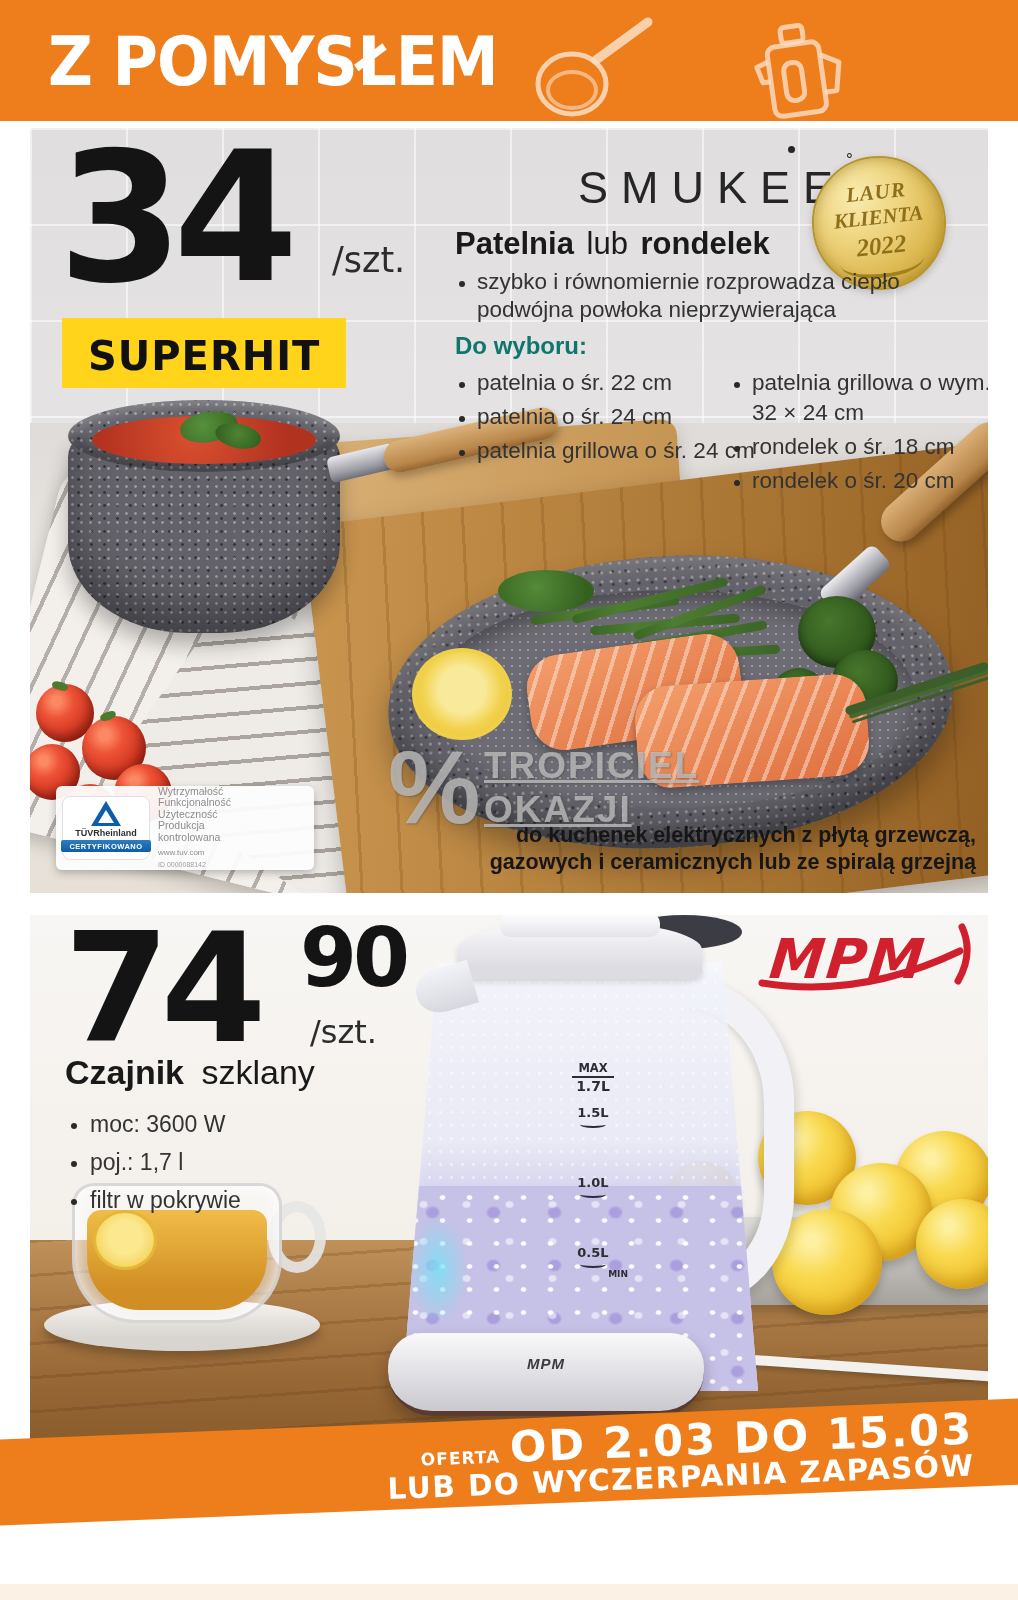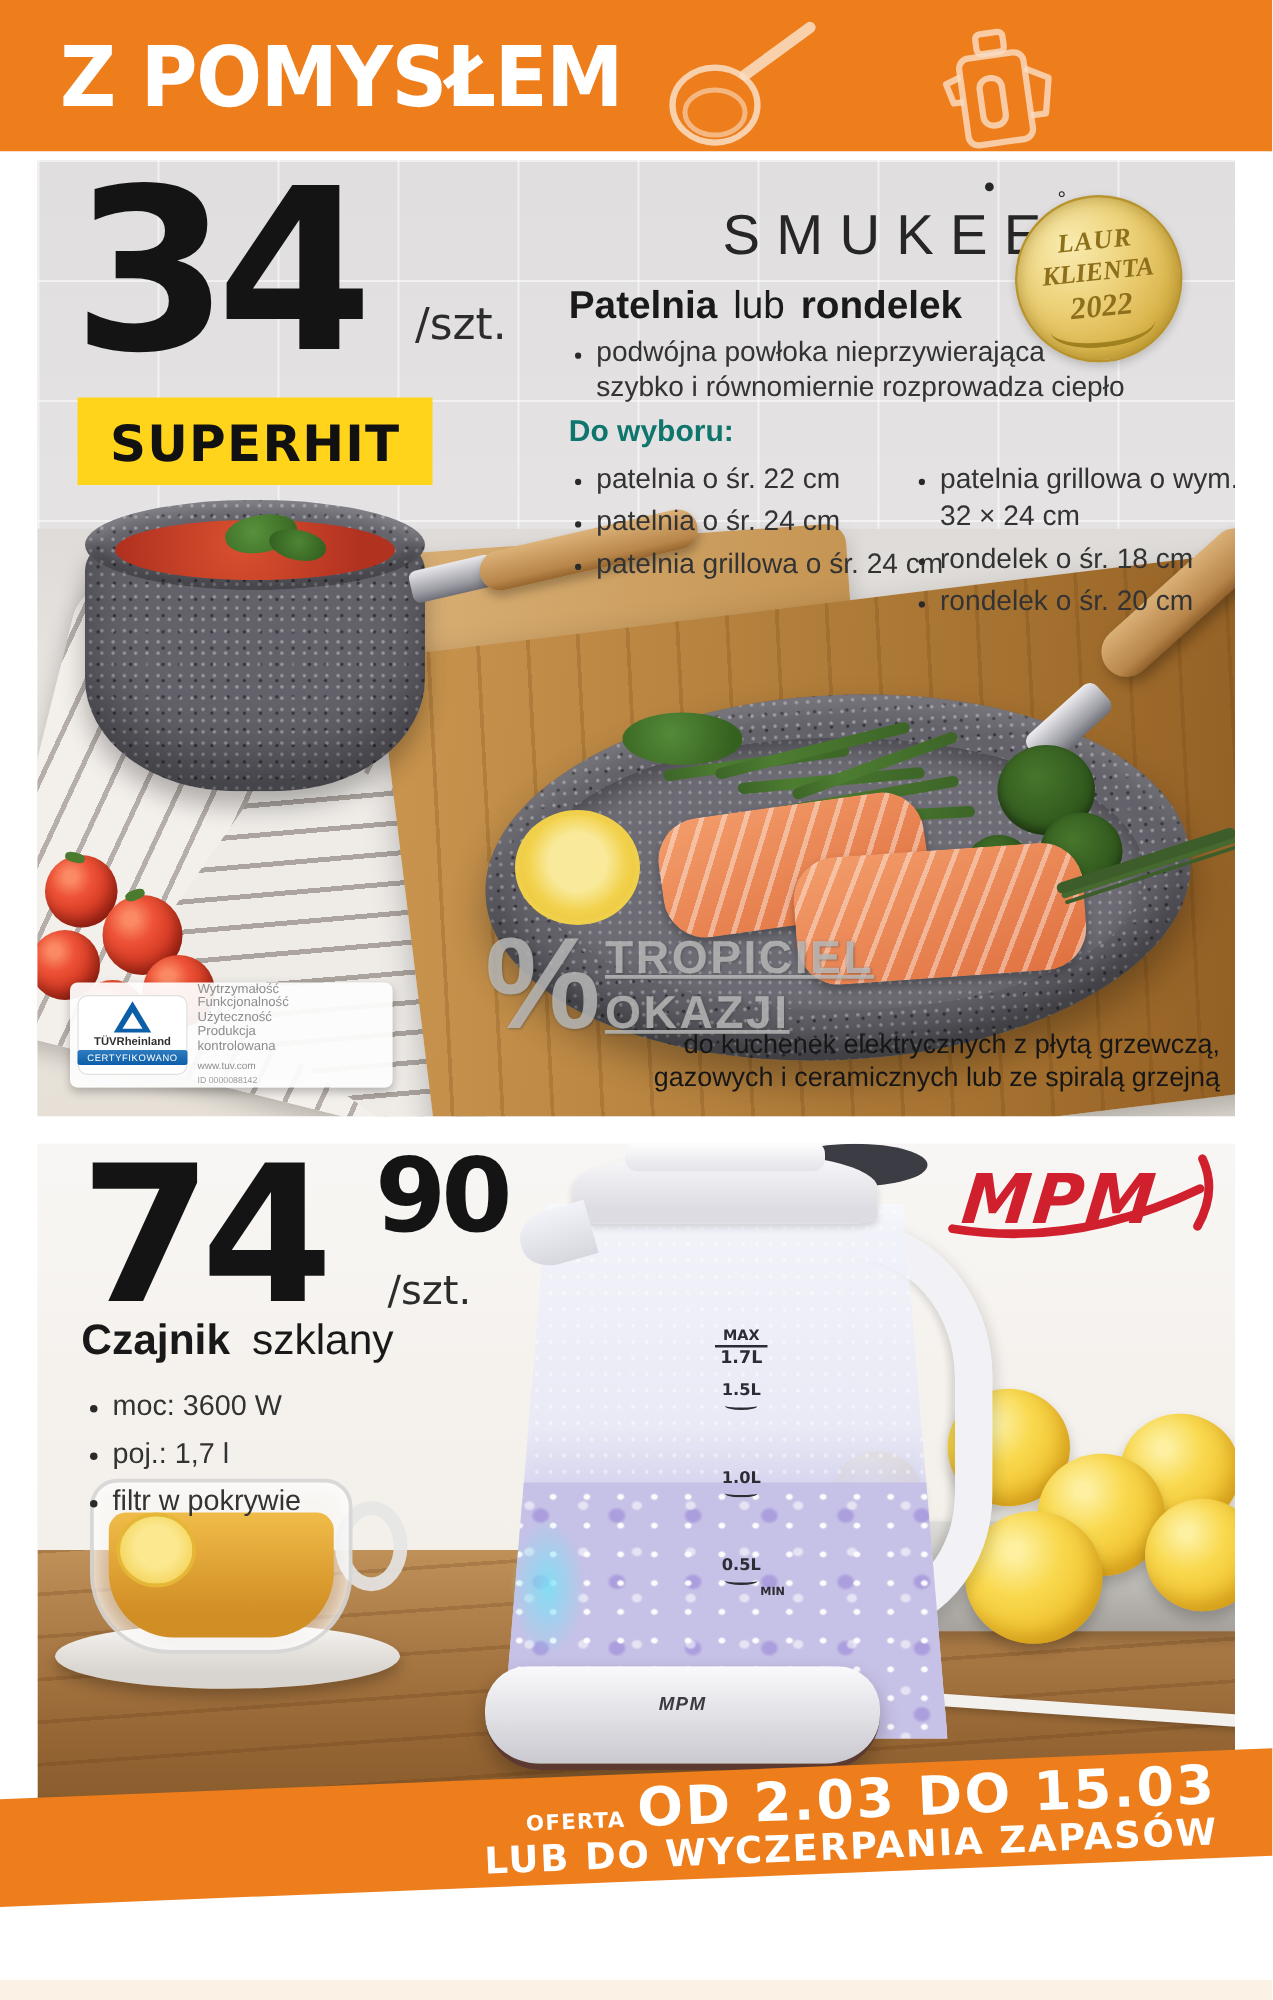--- a/index.html
+++ b/index.html
@@ -145,27 +145,27 @@
   .tuv{left:26px;top:658px;width:258px;height:84px;background:rgba(253,253,253,.94);border-radius:6px;
      box-shadow:0 3px 8px rgba(0,0,0,.25);display:flex;align-items:center;padding:4px 6px;box-sizing:border-box;}
   .tuv-box{width:88px;height:64px;background:#ffffff;border:1px solid #e0e0e0;border-radius:8px;
      display:flex;flex-direction:column;align-items:center;justify-content:flex-start;padding-top:4px;box-sizing:border-box;}
   .tuv-tri{width:0;height:0;border-left:15px solid transparent;border-right:15px solid transparent;
      border-bottom:25px solid #0b5ea8;position:relative;}
   .tuv-tri-in{position:absolute;left:-8px;top:9px;width:0;height:0;border-left:8px solid transparent;
      border-right:8px solid transparent;border-bottom:13px solid #ffffff;}
   .tuv-name{font-size:9px;font-weight:700;color:#2f2f2f;margin-top:2px;letter-spacing:0;}
   .tuv-ribbon{margin-top:2px;background:linear-gradient(180deg,#2f7cc0,#0b5ea8);color:#fff;
-     font-size:7.5px;font-weight:400;letter-spacing:.5px;padding:1.5px 8px;border-radius:2px;}
+     font-size:7.5px;font-weight:700;letter-spacing:.5px;padding:1.5px 8px;border-radius:2px;}
   .tuv-txt{margin-left:8px;font-size:10.5px;line-height:11.5px;color:#8d8d8d;}
   .tuv-url{font-size:8px;margin-top:4px;color:#8d8d8d;}
   .tuv-id{font-size:7px;color:#9d9d9d;}
 
   .p1-caption{position:absolute;right:12px;top:694px;width:540px;text-align:right;
-     font-size:21.5px;line-height:27px;font-weight:400;color:#161616;}
+     font-size:21.5px;line-height:27px;font-weight:700;color:#161616;}
 
   
   .watermark{left:362px;top:608px;width:320px;height:130px;color:rgba(235,235,235,.55);
      text-shadow:0 0 1px rgba(90,90,90,.6),1px 1px 2px rgba(60,60,60,.35);z-index:6;}
   .wm-symbol{position:absolute;left:-4px;top:-8px;font-size:104px;font-weight:700;}
   .wm-text{position:absolute;left:92px;top:8px;font-size:37px;font-weight:800;letter-spacing:2px;line-height:44px;text-decoration:underline;}
 
   
   .c2-wall{position:absolute;inset:0;background:linear-gradient(180deg,#f8f6f4 0%,#f3efe9 60%,#ece5da 68%);}
   .c2-table{position:absolute;left:0;right:0;bottom:0;height:235px;
@@ -350,22 +350,22 @@
       <div class="medal-laurel"></div>
     </div>
 
     <div class="p1-title">
       <span class="bold">Patelnia</span>
       <span class="mid">lub</span>
       <span class="bold">rondelek</span>
     </div>
     <ul class="feat p1-feature">
       <li>
+        <span>szybko i równomiernie rozprowadza ciepło</span>
         <span>podwójna powłoka nieprzywierająca</span>
-        <span>szybko i równomiernie rozprowadza ciepło</span>
       </li>
     </ul>
     <div class="p1-choose">Do wyboru:</div>
     <ul class="opts p1-opts-left">
       <li>patelnia o śr. 22 cm</li>
       <li>patelnia o śr. 24 cm</li>
       <li>patelnia grillowa o śr. 24 cm</li>
     </ul>
     <ul class="opts p1-opts-right">
       <li>patelnia grillowa o wym. 32 × 24 cm</li>

